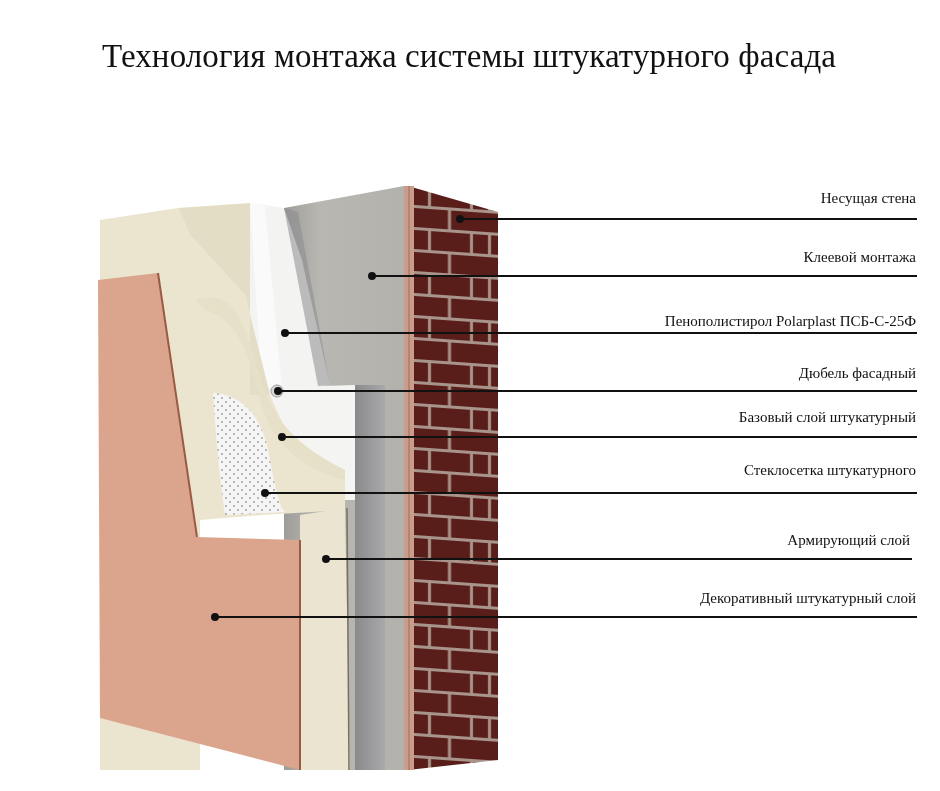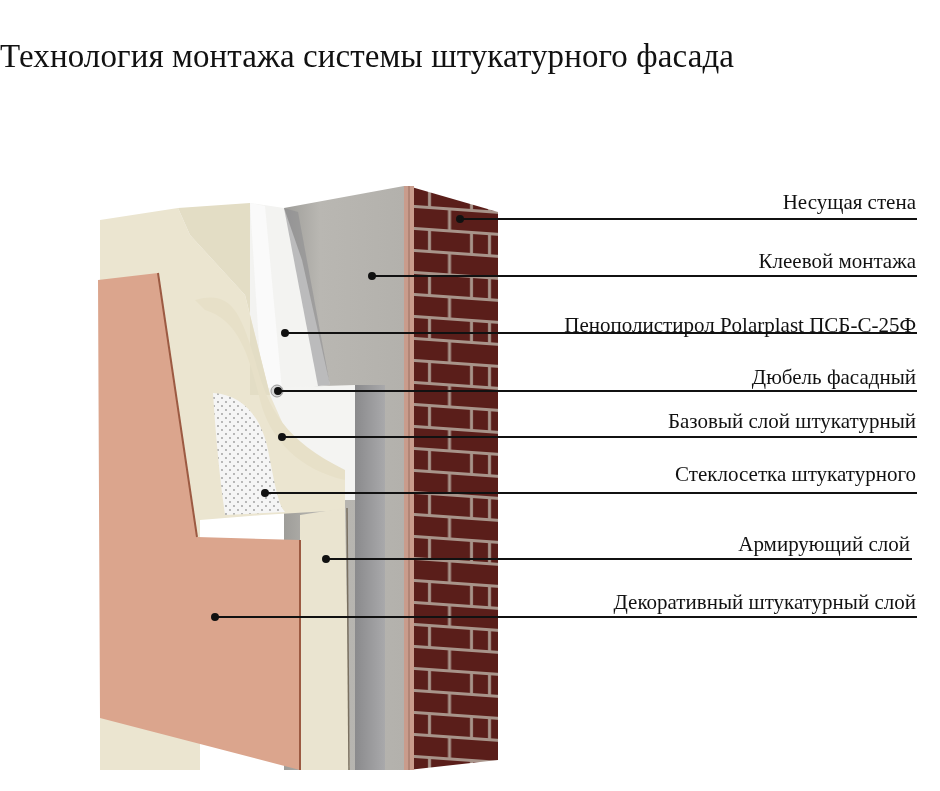--- a/index.html
+++ b/index.html
@@ -1,19 +1,19 @@
 <!DOCTYPE html>
 <html><head>
 <meta charset="utf-8">
 <style>
   html, body { margin: 0; padding: 0; background: #ffffff; }
   body { width: 940px; height: 791px; position: relative; overflow: hidden; font-family: "Liberation Serif", serif; }
-  .title { position: absolute; left: 0; right: 0; top: 38px; text-align: left; padding-right: 2px; font-size: 33px; color: #111; letter-spacing: 0.1px; white-space: nowrap; }
+  .title { position: absolute; left: 0; right: 0; top: 38px; text-align: center; padding-right: 2px; font-size: 33px; color: #111; letter-spacing: 0.1px; white-space: nowrap; }
   .diagram { position: absolute; left: 0; top: 0; }
-  .label { position: absolute; right: 24px; font-size: 21px; color: #111; white-space: nowrap; text-align: center; }
+  .label { position: absolute; right: 24px; font-size: 15px; color: #111; white-space: nowrap; text-align: center; }
 </style>
 </head>
 <body>
 
 <div class="title">Технология монтажа системы штукатурного фасада</div>
 
 <svg class="diagram" width="940" height="791" viewBox="0 0 940 791" xmlns="http://www.w3.org/2000/svg">
   <defs>
     <pattern id="bricks" width="60" height="44" patternUnits="userSpaceOnUse" patternTransform="skewY(4)">
       <rect width="60" height="44" fill="#5a1e1a"></rect>

